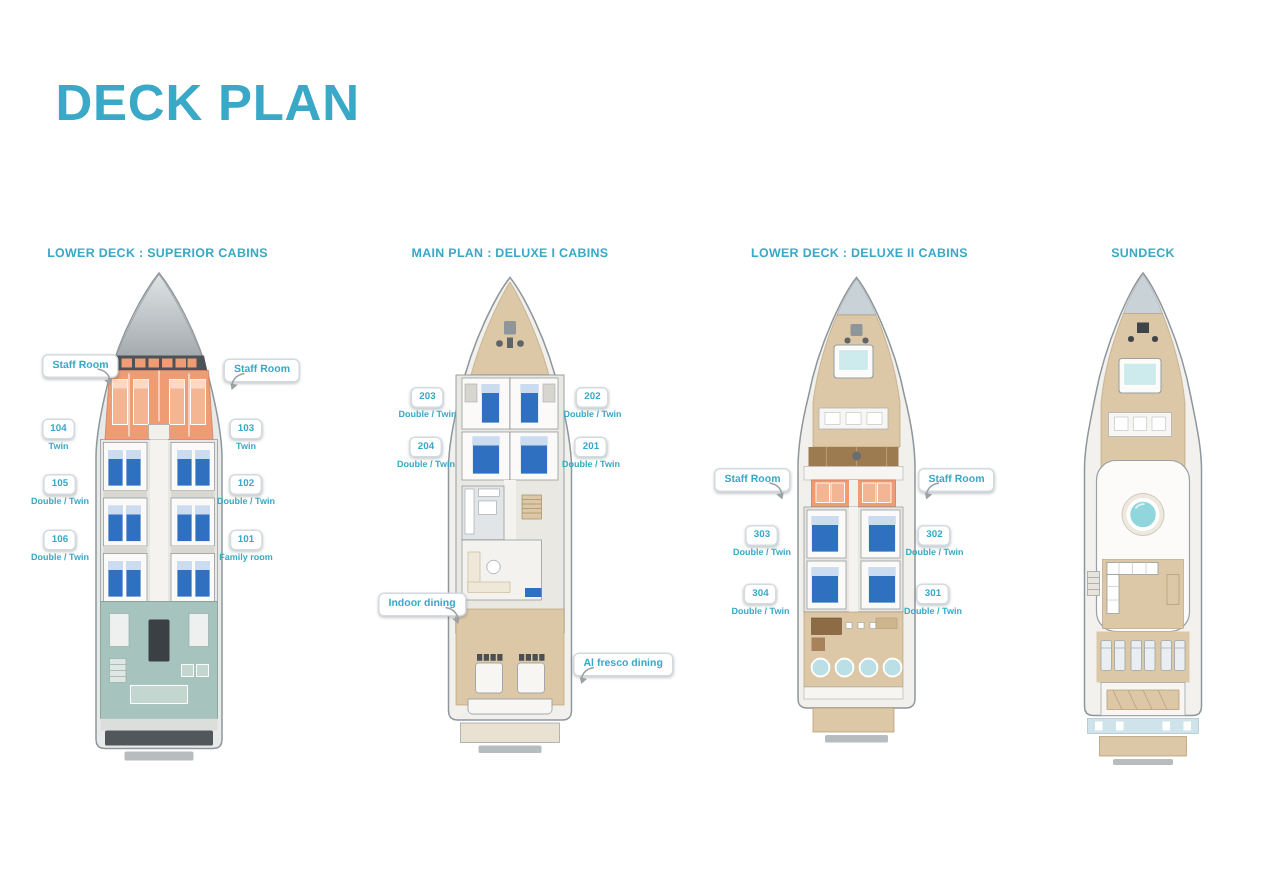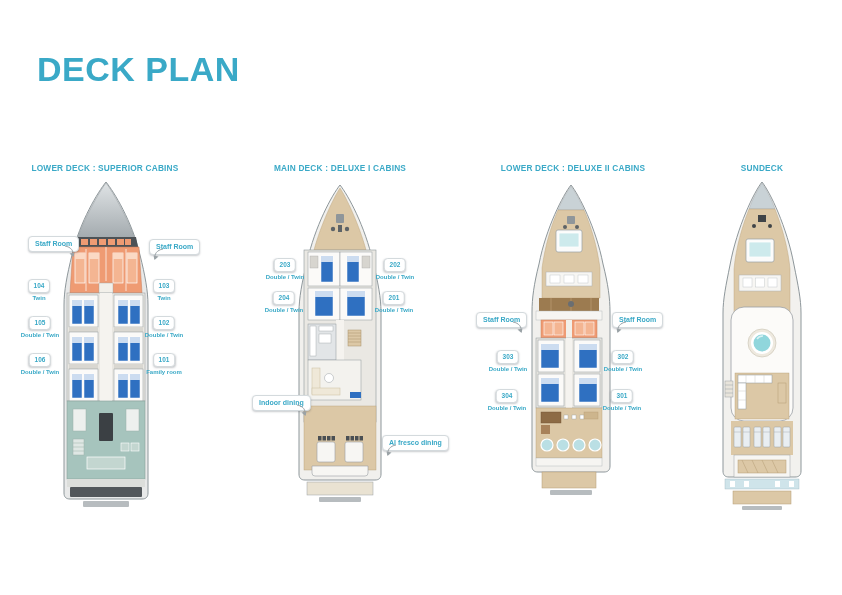--- a/index.html
+++ b/index.html
@@ -25,21 +25,21 @@
   .tag.arr-left .arr{left:2px;transform:scaleX(-1);}
 </style>
 </head>
 <body>
 
 <div id="canvas">
 
   <div class="page-title">DECK PLAN</div>
 
   <div class="deck-title" style="left:15px;">LOWER DECK : SUPERIOR CABINS</div>
-  <div class="deck-title" style="left:250px;">MAIN DECK : DELUXE I CABINS</div>
+  <div class="deck-title" style="left:250px;">MAIN PLAN : DELUXE I CABINS</div>
   <div class="deck-title" style="left:483px;">LOWER DECK : DELUXE II CABINS</div>
   <div class="deck-title" style="left:672px;">SUNDECK</div>
 
   <svg class="boat" style="left:59px;top:181px;" width="94" height="332" viewBox="0 0 94 332">
     <defs>
       <linearGradient id="bowGrad" x1="0" y1="0" x2="0" y2="1">
         <stop offset="0" stop-color="#dfe3e5"></stop>
           <stop offset="1" stop-color="#a2a9ad"></stop>
       </linearGradient>
     </defs>

